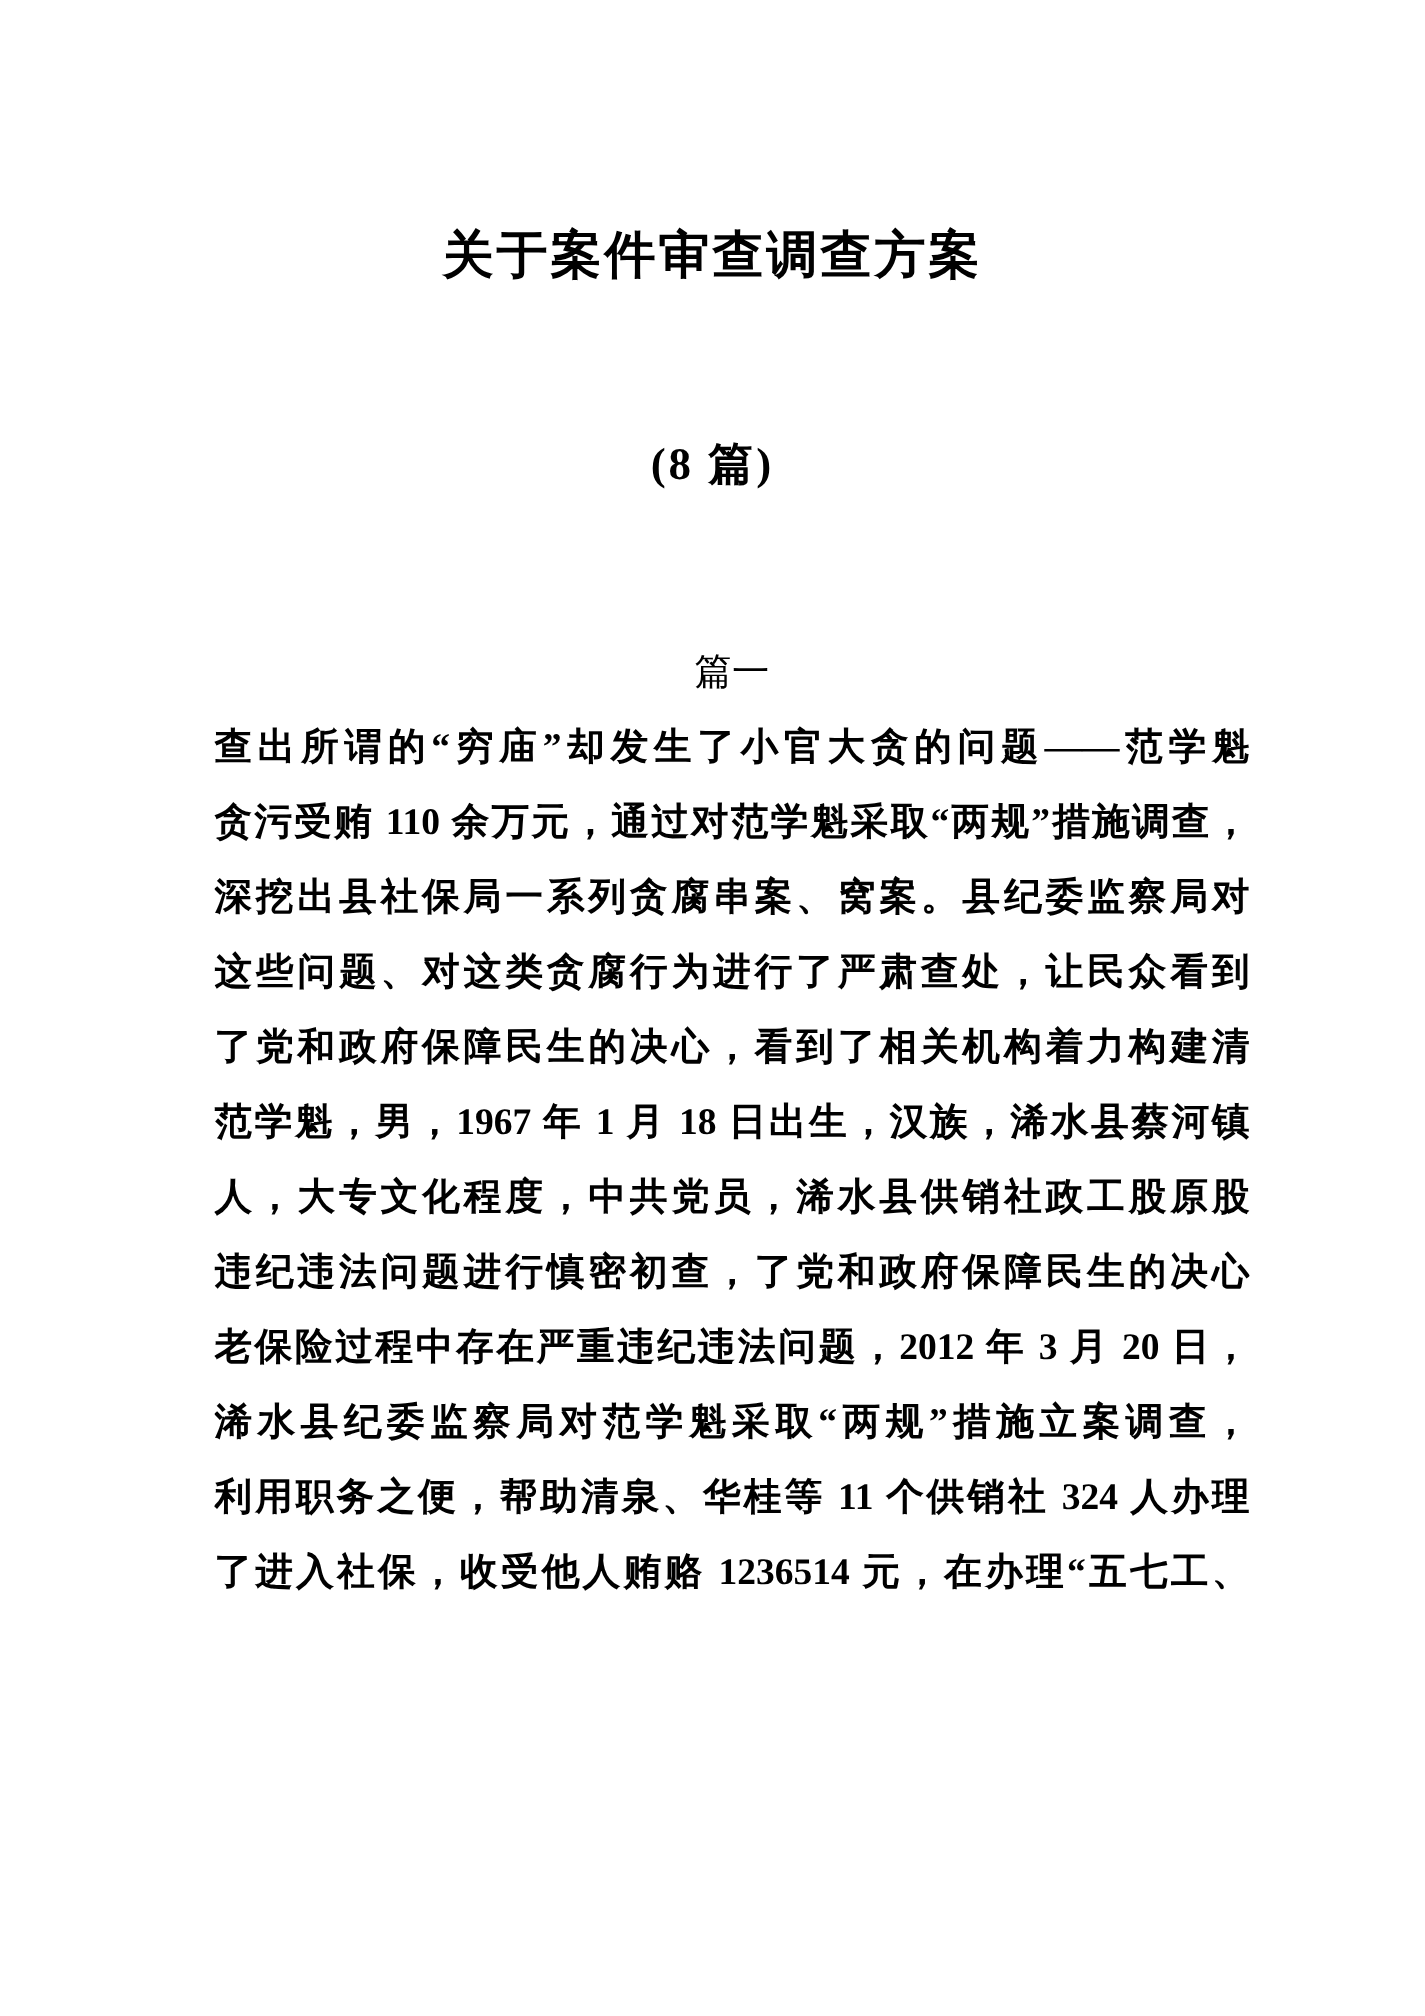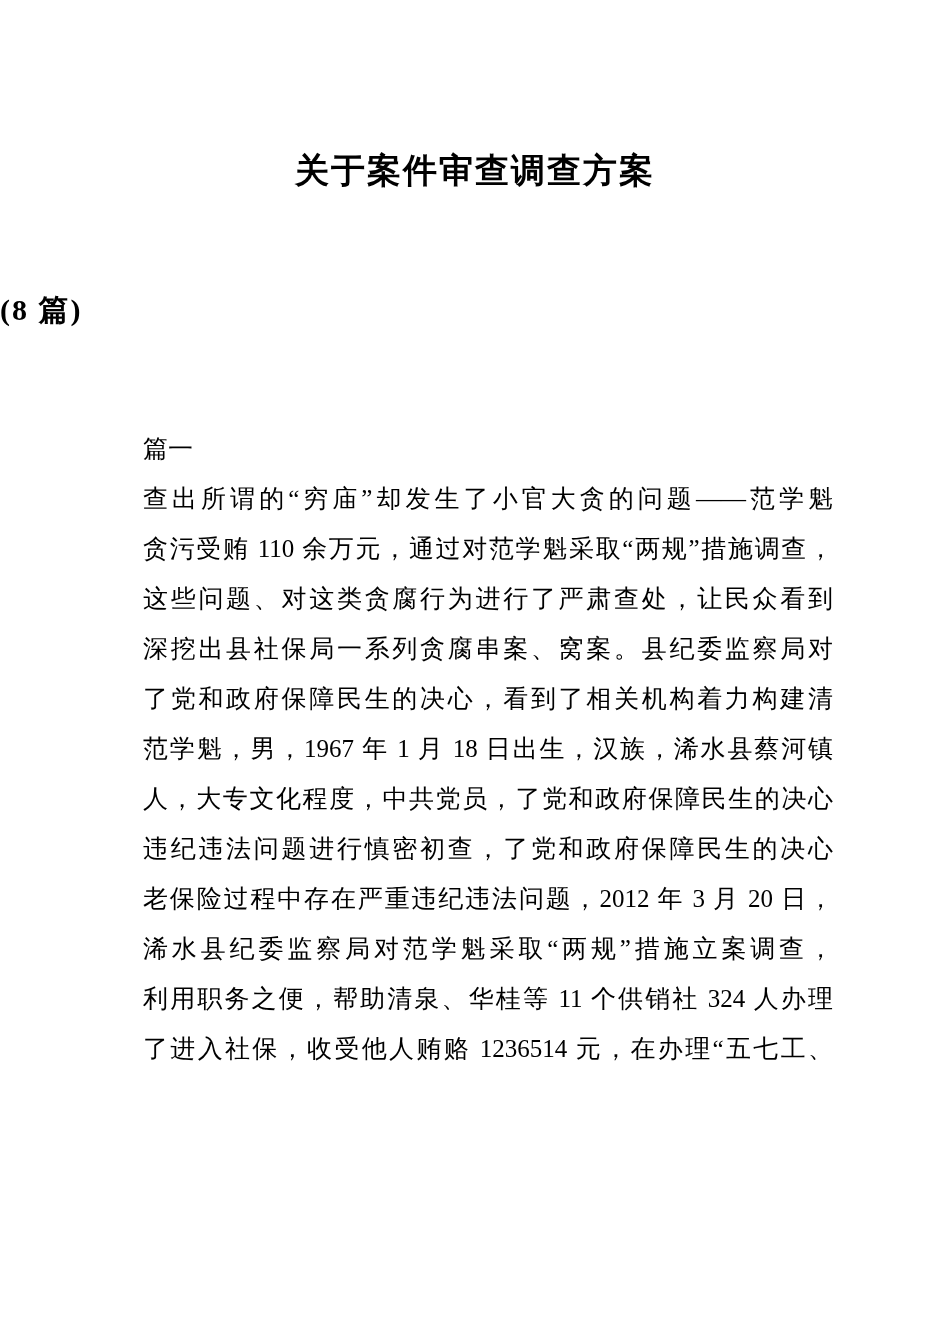--- a/index.html
+++ b/index.html
@@ -26,63 +26,65 @@
     font-size: 34px;
     font-weight: 700;
     letter-spacing: 2px;
     line-height: 1.2;
   }
   .doc-count {
     position: absolute;
     top: 292px;
     left: 0;
     width: 950px;
+    text-align: center;
     font-size: 30px;
     font-weight: 700;
     letter-spacing: 2px;
     line-height: 1.2;
   }
   .doc-body {
     position: absolute;
     top: 424px;
     left: 143px;
     width: 690px;
     font-size: 25px;
     line-height: 50px;
     font-weight: 400;
   }
   .line {
     height: 50px;
     overflow: hidden;
-    text-align: left;
+    text-align: center;
   }
   .line.just {
     text-align: justify;
     text-align-last: justify;
     text-justify: inter-character;
+    font-weight: bold;
   }
 </style>
 </head>
 <body>
 
 <div class="page">
 
   <h1 class="doc-title">关于案件审查调查方案</h1>
 
   <div class="doc-count">(8 篇)</div>
 
   <div class="doc-body">
     <div class="line">篇一</div>
     <div class="line just">查出所谓的“穷庙”却发生了小官大贪的问题——范学魁</div>
     <div class="line just">贪污受贿 110 余万元，通过对范学魁采取“两规”措施调查，</div>
+    <div class="line just">深挖出县社保局一系列贪腐串案、窝案。县纪委监察局对</div>
     <div class="line just">这些问题、对这类贪腐行为进行了严肃查处，让民众看到</div>
-    <div class="line just">深挖出县社保局一系列贪腐串案、窝案。县纪委监察局对</div>
     <div class="line just">了党和政府保障民生的决心，看到了相关机构着力构建清</div>
     <div class="line just">范学魁，男，1967 年 1 月 18 日出生，汉族，浠水县蔡河镇</div>
-    <div class="line just">人，大专文化程度，中共党员，了党和政府保障民生的决心</div>
+    <div class="line just">人，大专文化程度，中共党员，浠水县供销社政工股原股</div>
     <div class="line just">违纪违法问题进行慎密初查，了党和政府保障民生的决心</div>
     <div class="line just">老保险过程中存在严重违纪违法问题，2012 年 3 月 20 日，</div>
     <div class="line just">浠水县纪委监察局对范学魁采取“两规”措施立案调查，</div>
     <div class="line just">利用职务之便，帮助清泉、华桂等 11 个供销社 324 人办理</div>
     <div class="line just">了进入社保，收受他人贿赂 1236514 元，在办理“五七工、</div>
   </div>
 
 </div>
 
 </body></html>

